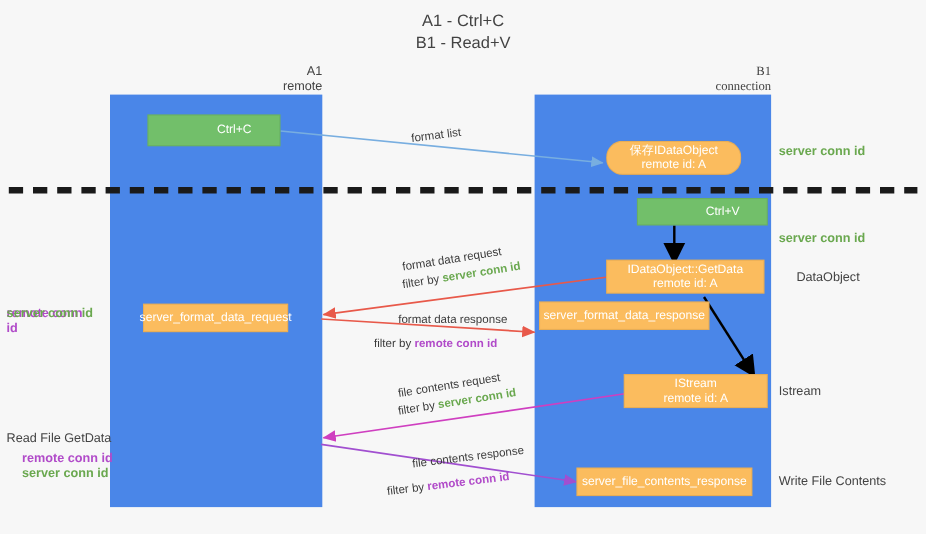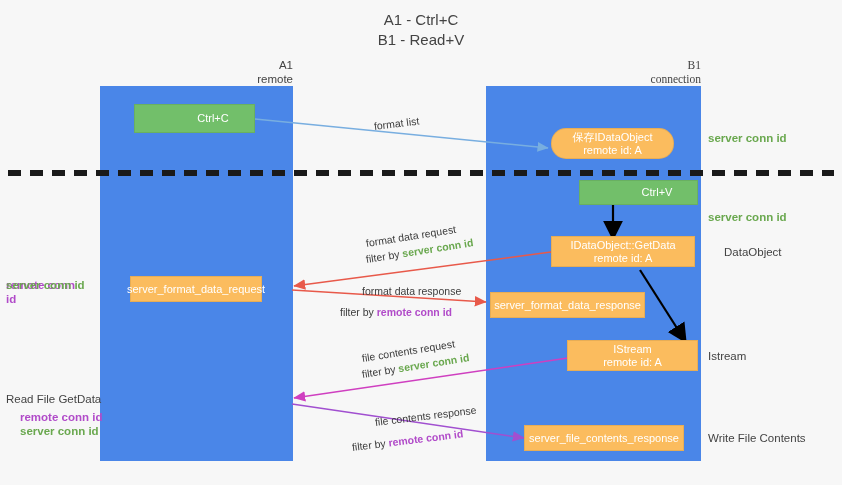--- a/index.html
+++ b/index.html
@@ -133,21 +133,21 @@
 
   <div class="node green" style="left:553px;top:180px;width:119px;height:25px;margin-left:26px;">
     <span>Ctrl+V</span>
   </div>
 
   <div class="node orange" style="left:551px;top:236px;width:144px;height:31px;">
     <span>IDataObject::GetData
 remote id: A</span>
   </div>
 
-  <div class="node orange" style="left:490px;top:292px;width:155px;height:26px;">
+  <div class="node orange" style="left:490px;top:274px;width:155px;height:26px;">
     <span>server_format_data_response</span>
   </div>
 
   <div class="node orange" style="left:567px;top:340px;width:131px;height:31px;">
     <span>IStream
 remote id: A</span>
   </div>
 
   <div class="node orange" style="left:524px;top:425px;width:160px;height:26px;">
     <span>server_file_contents_response</span>

